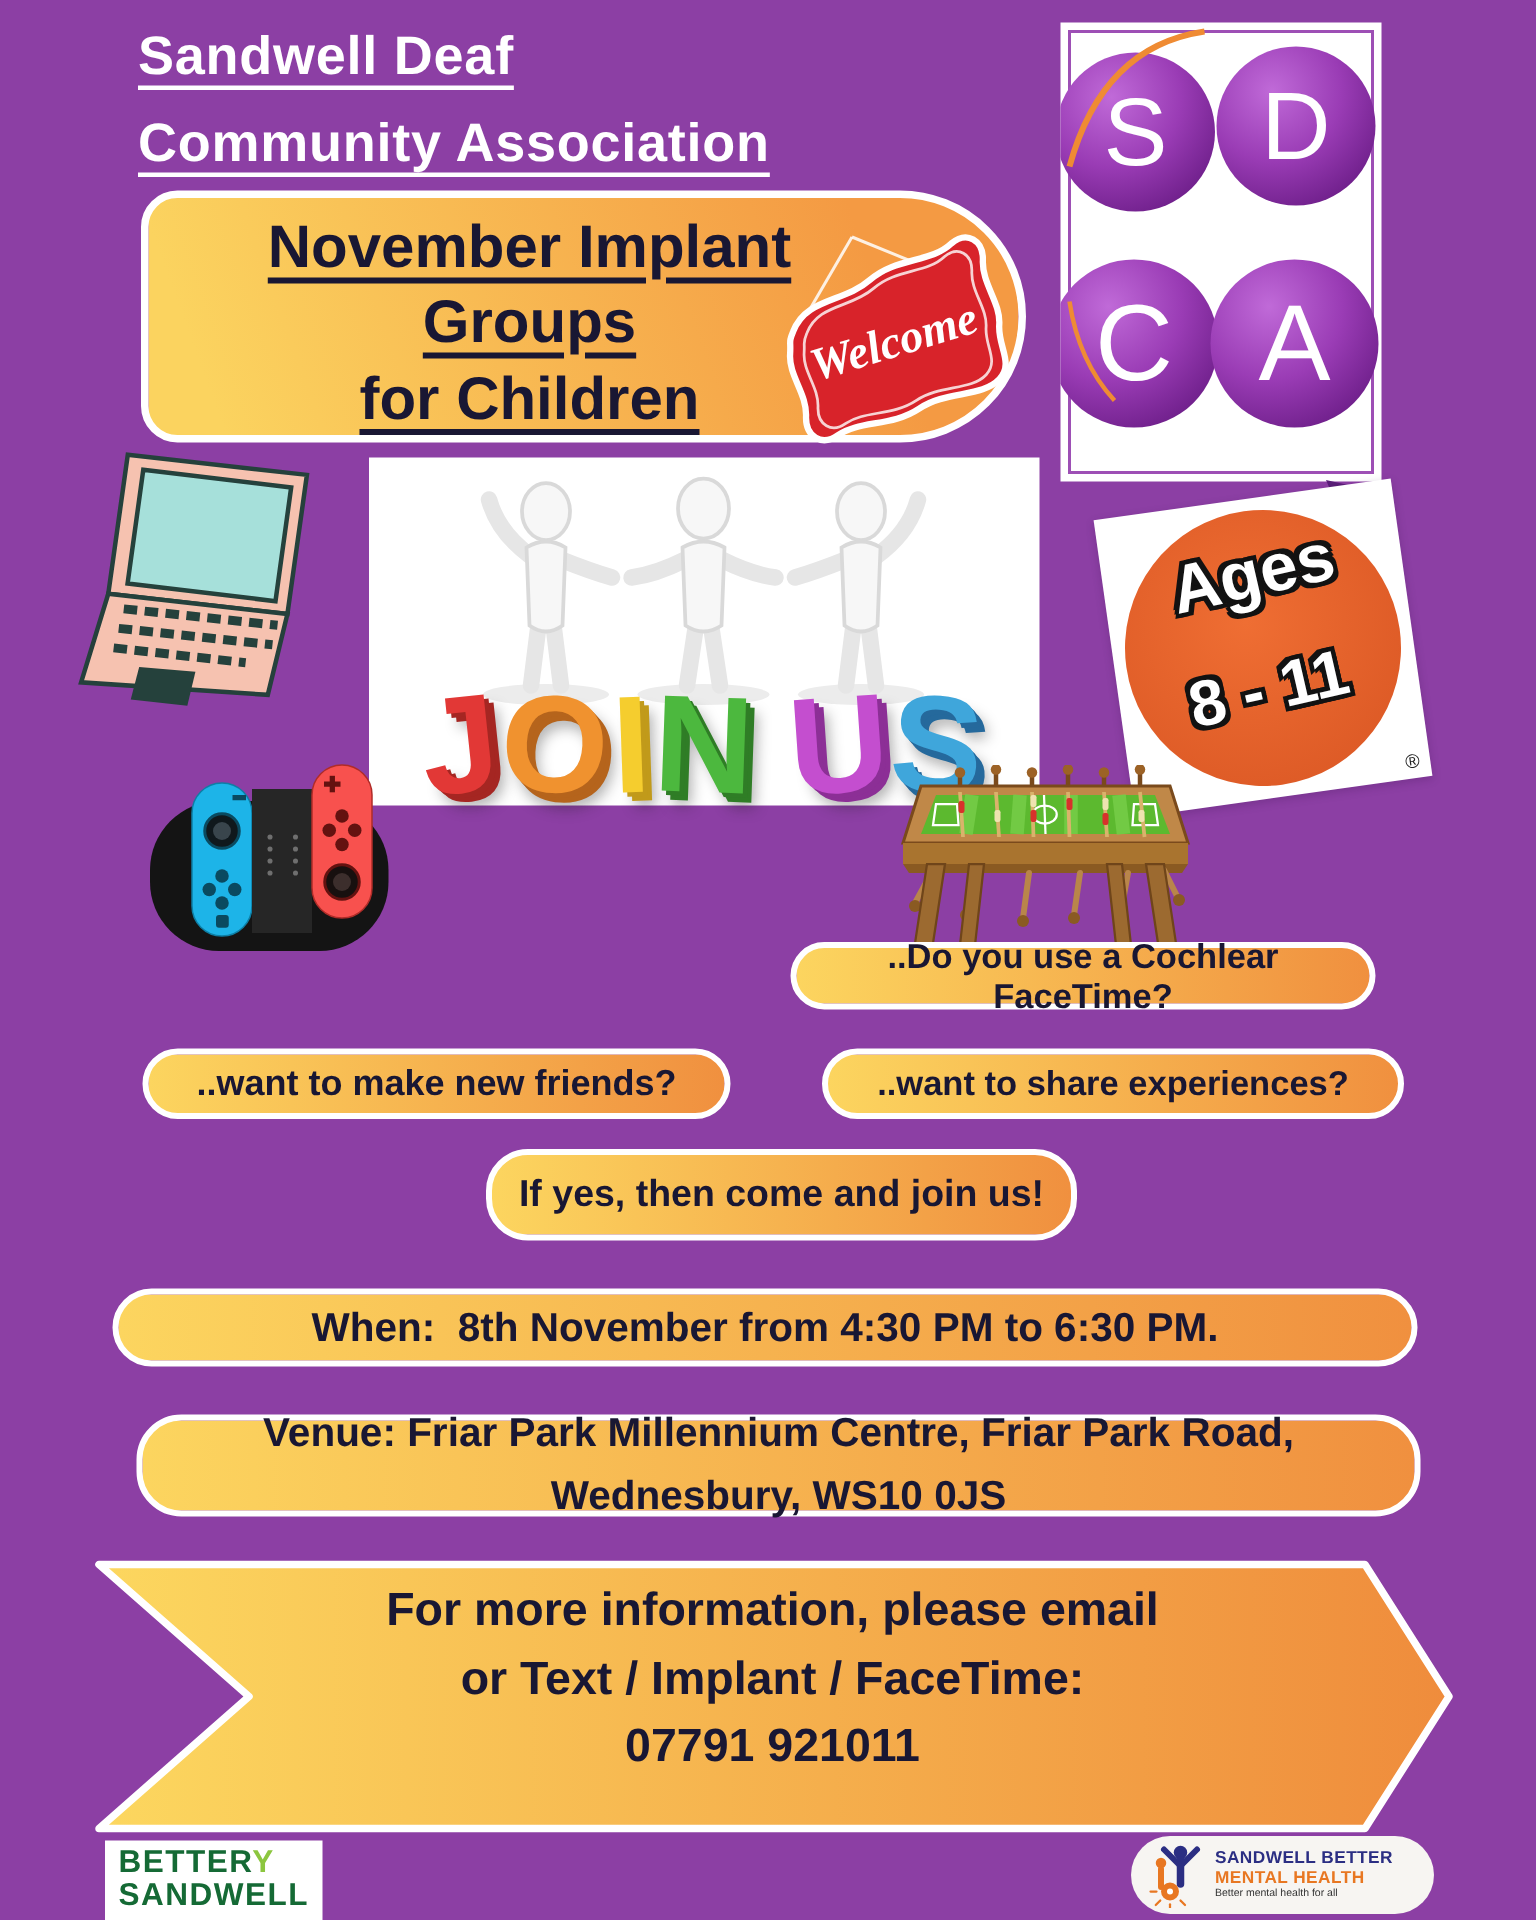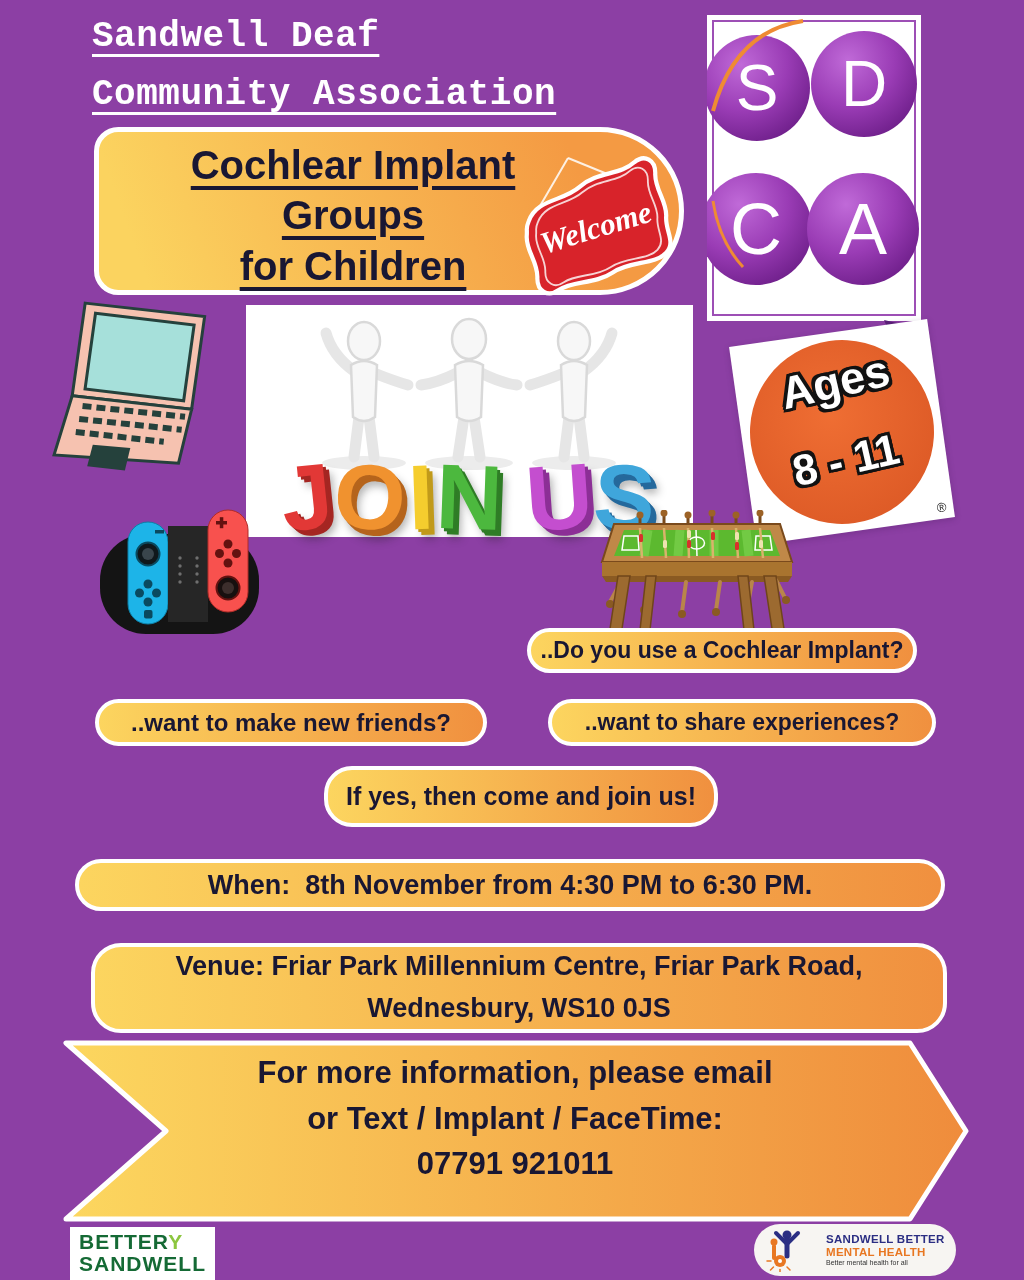--- a/index.html
+++ b/index.html
@@ -2,21 +2,21 @@
 <html><head>
 <meta charset="utf-8">
 <style>
   html,body{margin:0;padding:0;background:#8c3fa4;}
   .poster{position:relative;width:1024px;height:1280px;background:#8c3fa4;overflow:hidden;
           font-family:"Liberation Sans",sans-serif;}
 
   
   .org-line{position:absolute;left:92px;color:#ffffff;font-size:36px;font-weight:800;
             text-decoration:underline;text-decoration-thickness:3px;text-underline-offset:8px;
-            letter-spacing:.5px;font-family:Liberation Mono, monospace;}
+            letter-spacing:.5px;}
   .org1{top:16px;}
   .org2{top:74px;}
 
   
   .title-box{position:absolute;left:94px;top:127px;width:590px;height:168px;box-sizing:border-box;
              background:linear-gradient(70deg,#fbd35f 8%,#f49a43 82%);
              border:5px solid #fff;border-radius:26px 90px 90px 26px;z-index:1;}
   .title-inner{position:absolute;left:14px;top:8px;width:480px;text-align:center;
                color:#191733;font-weight:800;}
   .title-line{font-size:40px;line-height:1.26;text-decoration:underline;
@@ -74,52 +74,52 @@
   
   .pill{position:absolute;display:flex;align-items:center;justify-content:center;box-sizing:border-box;
         background:linear-gradient(90deg,#fcd55f,#f0903f);border:4px solid #fff;border-radius:24px;
         color:#191733;font-weight:800;text-align:center;z-index:4;}
   .p1{left:176px;top:628px;width:262px;height:45px;font-size:23px;}
   .p2{left:527px;top:628px;width:390px;height:45px;font-size:23px;}
   .p3{left:95px;top:699px;width:392px;height:47px;font-size:24px;}
   .p4{left:548px;top:699px;width:388px;height:47px;font-size:23px;}
   .p5{left:324px;top:766px;width:394px;height:61px;font-size:25px;border-radius:28px;}
   .banner-when{left:75px;top:859px;width:870px;height:52px;font-size:27px;border-radius:26px;white-space:pre;}
-  .banner-venue{left:91px;top:943px;width:856px;height:90px;font-size:27px;border-radius:30px;
+  .banner-venue{left:91px;top:943px;width:856px;height:68px;font-size:27px;border-radius:30px;
                 flex-direction:column;line-height:1.55;}
 
   
   .arrow-wrap{position:absolute;left:58px;top:1038px;width:915px;height:186px;z-index:4;}
   .arrow-text{position:absolute;left:150px;top:1050px;width:730px;text-align:center;z-index:5;
               color:#191733;font-weight:800;font-size:31px;line-height:1.47;}
 
   
   .healthy{position:absolute;left:70px;top:1227px;background:#fff;padding:4px 9px 6px;z-index:4;
            line-height:1.05;}
   .healthy .hl{font-size:21px;font-weight:900;color:#156a35;letter-spacing:1px;}
   .healthy .hy{color:#8cc63f;}
   .sbmh{position:absolute;left:754px;top:1224px;width:202px;height:52px;background:#f7f5f2;
-        border-radius:26px;display:flex;align-items:center;gap:20px;padding:2px 10px;box-sizing:border-box;
+        border-radius:26px;display:flex;align-items:center;gap:4px;padding:2px 10px;box-sizing:border-box;
         z-index:4;}
   .sbmh-text{display:flex;flex-direction:column;line-height:1.15;}
   .sbmh-l1{font-size:11.5px;font-weight:800;color:#2b2e83;letter-spacing:.3px;}
   .sbmh-l2{font-size:11.5px;font-weight:800;color:#e87722;letter-spacing:.3px;}
   .sbmh-l3{font-size:7px;color:#333;}
 </style>
 </head>
 <body>
 
 <div class="poster">
 
   <div class="org-line org1">Sandwell Deaf</div>
   <div class="org-line org2">Community Association</div>
 
   <div class="title-box">
     <div class="title-inner">
-      <div class="title-line">Cochlear Implant</div>
+      <div class="title-line">November Implant</div>
       <div class="title-line">Groups</div>
       <div class="title-line">for Children</div>
     </div>
   </div>
 
   <svg class="strings" viewBox="0 0 200 100">
     <line x1="68" y1="18" x2="33" y2="78" stroke="#ffffff" stroke-width="2" opacity="0.85"></line>
     <line x1="68" y1="18" x2="117" y2="38" stroke="#ffffff" stroke-width="2" opacity="0.85"></line>
   </svg>
 
@@ -318,21 +318,21 @@
         <circle cx="198" cy="90" r="4"></circle>
     </g>
     <g fill="#9c6a30" stroke="#6f451a" stroke-width="1.5">
       <polygon points="30,66 42,66 32,132 20,132"></polygon>
       <polygon points="176,66 188,66 198,132 186,132"></polygon>
       <polygon points="58,66 68,66 62,120 52,120"></polygon>
       <polygon points="150,66 160,66 166,120 156,120"></polygon>
     </g>
   </svg>
 
-  <div class="pill p2">..Do you use a Cochlear Implant?</div>
+  <div class="pill p2">..Do you use a Cochlear FaceTime?</div>
   <div class="pill p3">..want to make new friends?</div>
   <div class="pill p4">..want to share experiences?</div>
   <div class="pill p5">If yes, then come and join us!</div>
 
   <div class="pill banner-when">When:  8th November from 4:30 PM to 6:30 PM.</div>
   <div class="pill banner-venue">
     <div>Venue: Friar Park Millennium Centre, Friar Park Road,</div>
     <div>Wednesbury, WS10 0JS</div>
   </div>
 

